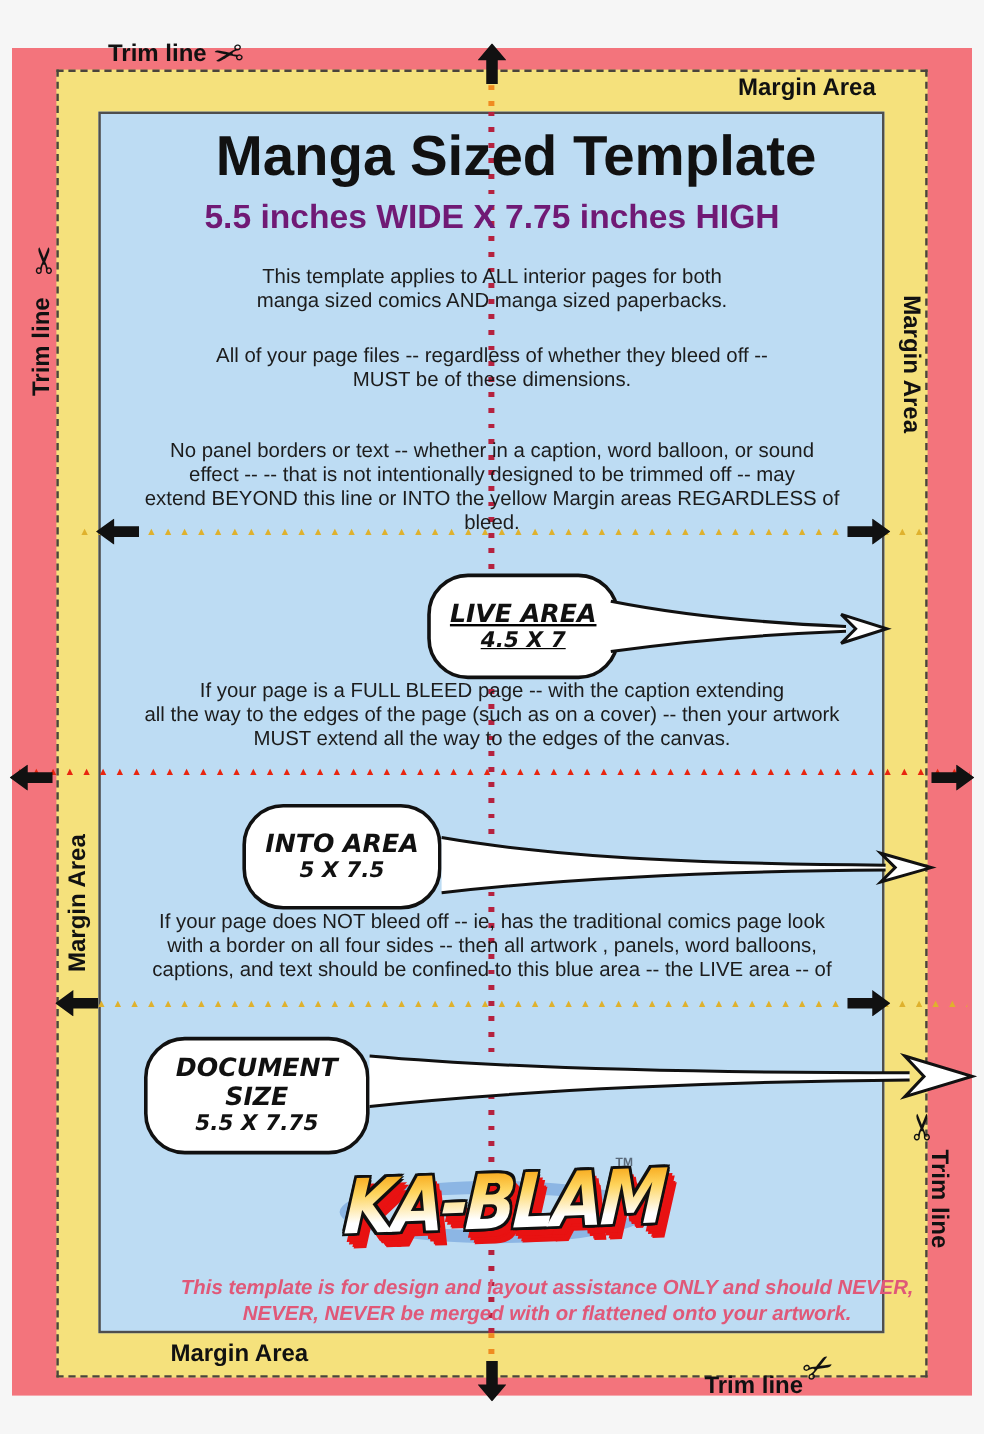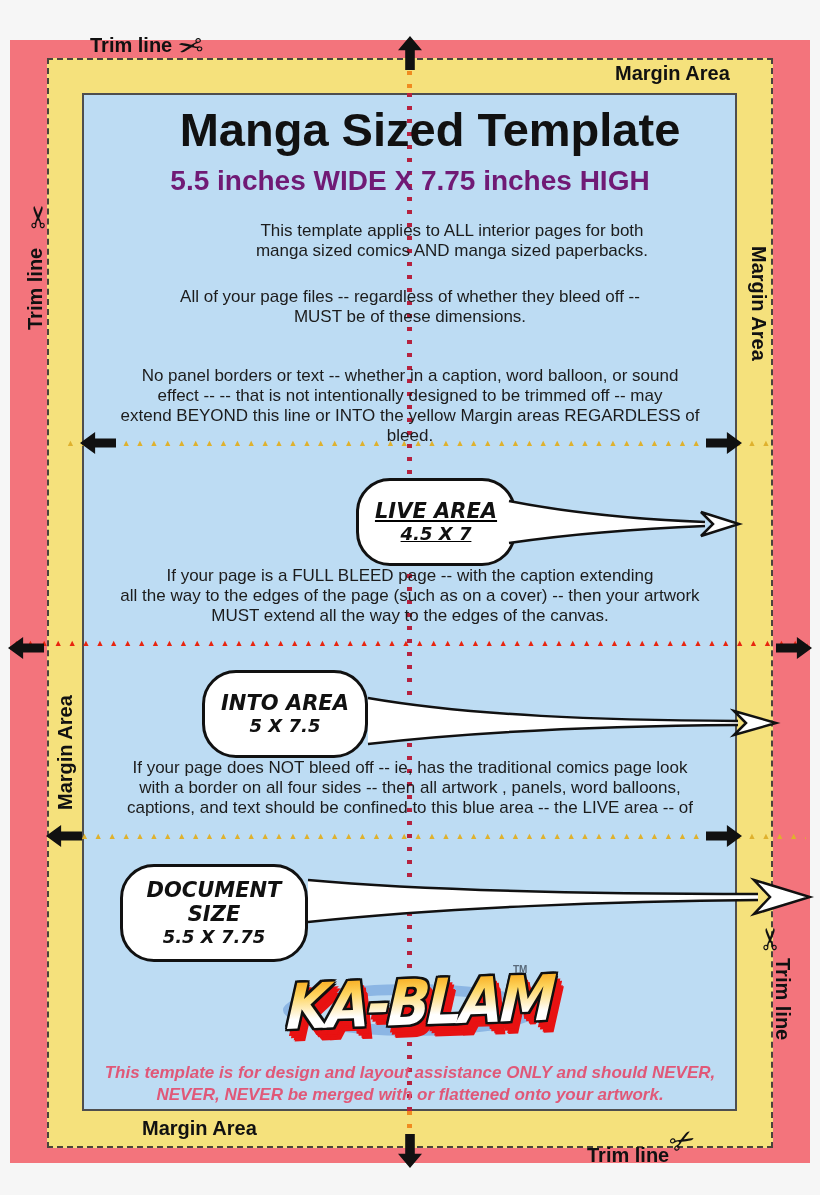--- a/index.html
+++ b/index.html
@@ -24,23 +24,23 @@
   .ba.left {width:36px;height:22px;clip-path:polygon(0% 50%,42% 0%,42% 30%,100% 30%,100% 70%,42% 70%,42% 100%);}
   .ba.right{width:36px;height:22px;clip-path:polygon(100% 50%,58% 0%,58% 30%,0% 30%,0% 70%,58% 70%,58% 100%);}
   .ba.up   {width:24px;height:34px;clip-path:polygon(50% 0%,100% 42%,70% 42%,70% 100%,30% 100%,30% 42%,0% 42%);}
   .ba.down {width:24px;height:34px;clip-path:polygon(50% 100%,100% 58%,70% 58%,70% 0%,30% 0%,30% 58%,0% 58%);}
 
   
   .title{left:84px;top:102px;width:692px;text-align:center;font-size:47px;font-weight:bold;color:#111;letter-spacing:0px;}
   .subtitle{left:84px;top:165px;width:652px;text-align:center;font-size:28px;font-weight:bold;color:#701a75;}
   .para{left:84px;width:652px;text-align:center;font-size:17px;line-height:20px;color:#1c1c1c;font-weight:500;}
   .para span{display:block;}
-  .p1{top:221px;padding-left:42px;} .p2{top:287px;} .p3{top:366px;} .p4{top:566px;} .p5{top:758px;}
+  .p1{top:221px;} .p2{top:287px;} .p3{top:366px;} .p4{top:566px;} .p5{top:758px;}
   .footer-warning{left:84px;top:1062px;width:652px;text-align:center;font-size:17px;line-height:22px;
-    font-style:italic;font-weight:600;color:#e05878;}
+    font-style:italic;font-weight:600;color:#e05878;padding-left:46px;}
   .footer-warning span{display:block;}
 
   
   .zlabel{font-size:20px;color:#111;white-space:nowrap;}
   .bold{font-weight:bold;}
   .semib{font-weight:600;}
   .vlabel{transform-origin:0 0;}
   .rotccw{transform:rotate(-90deg);}
   .rotcw{transform:rotate(90deg);}
   .scissors{font-size:30px;line-height:30px;color:#111;}

